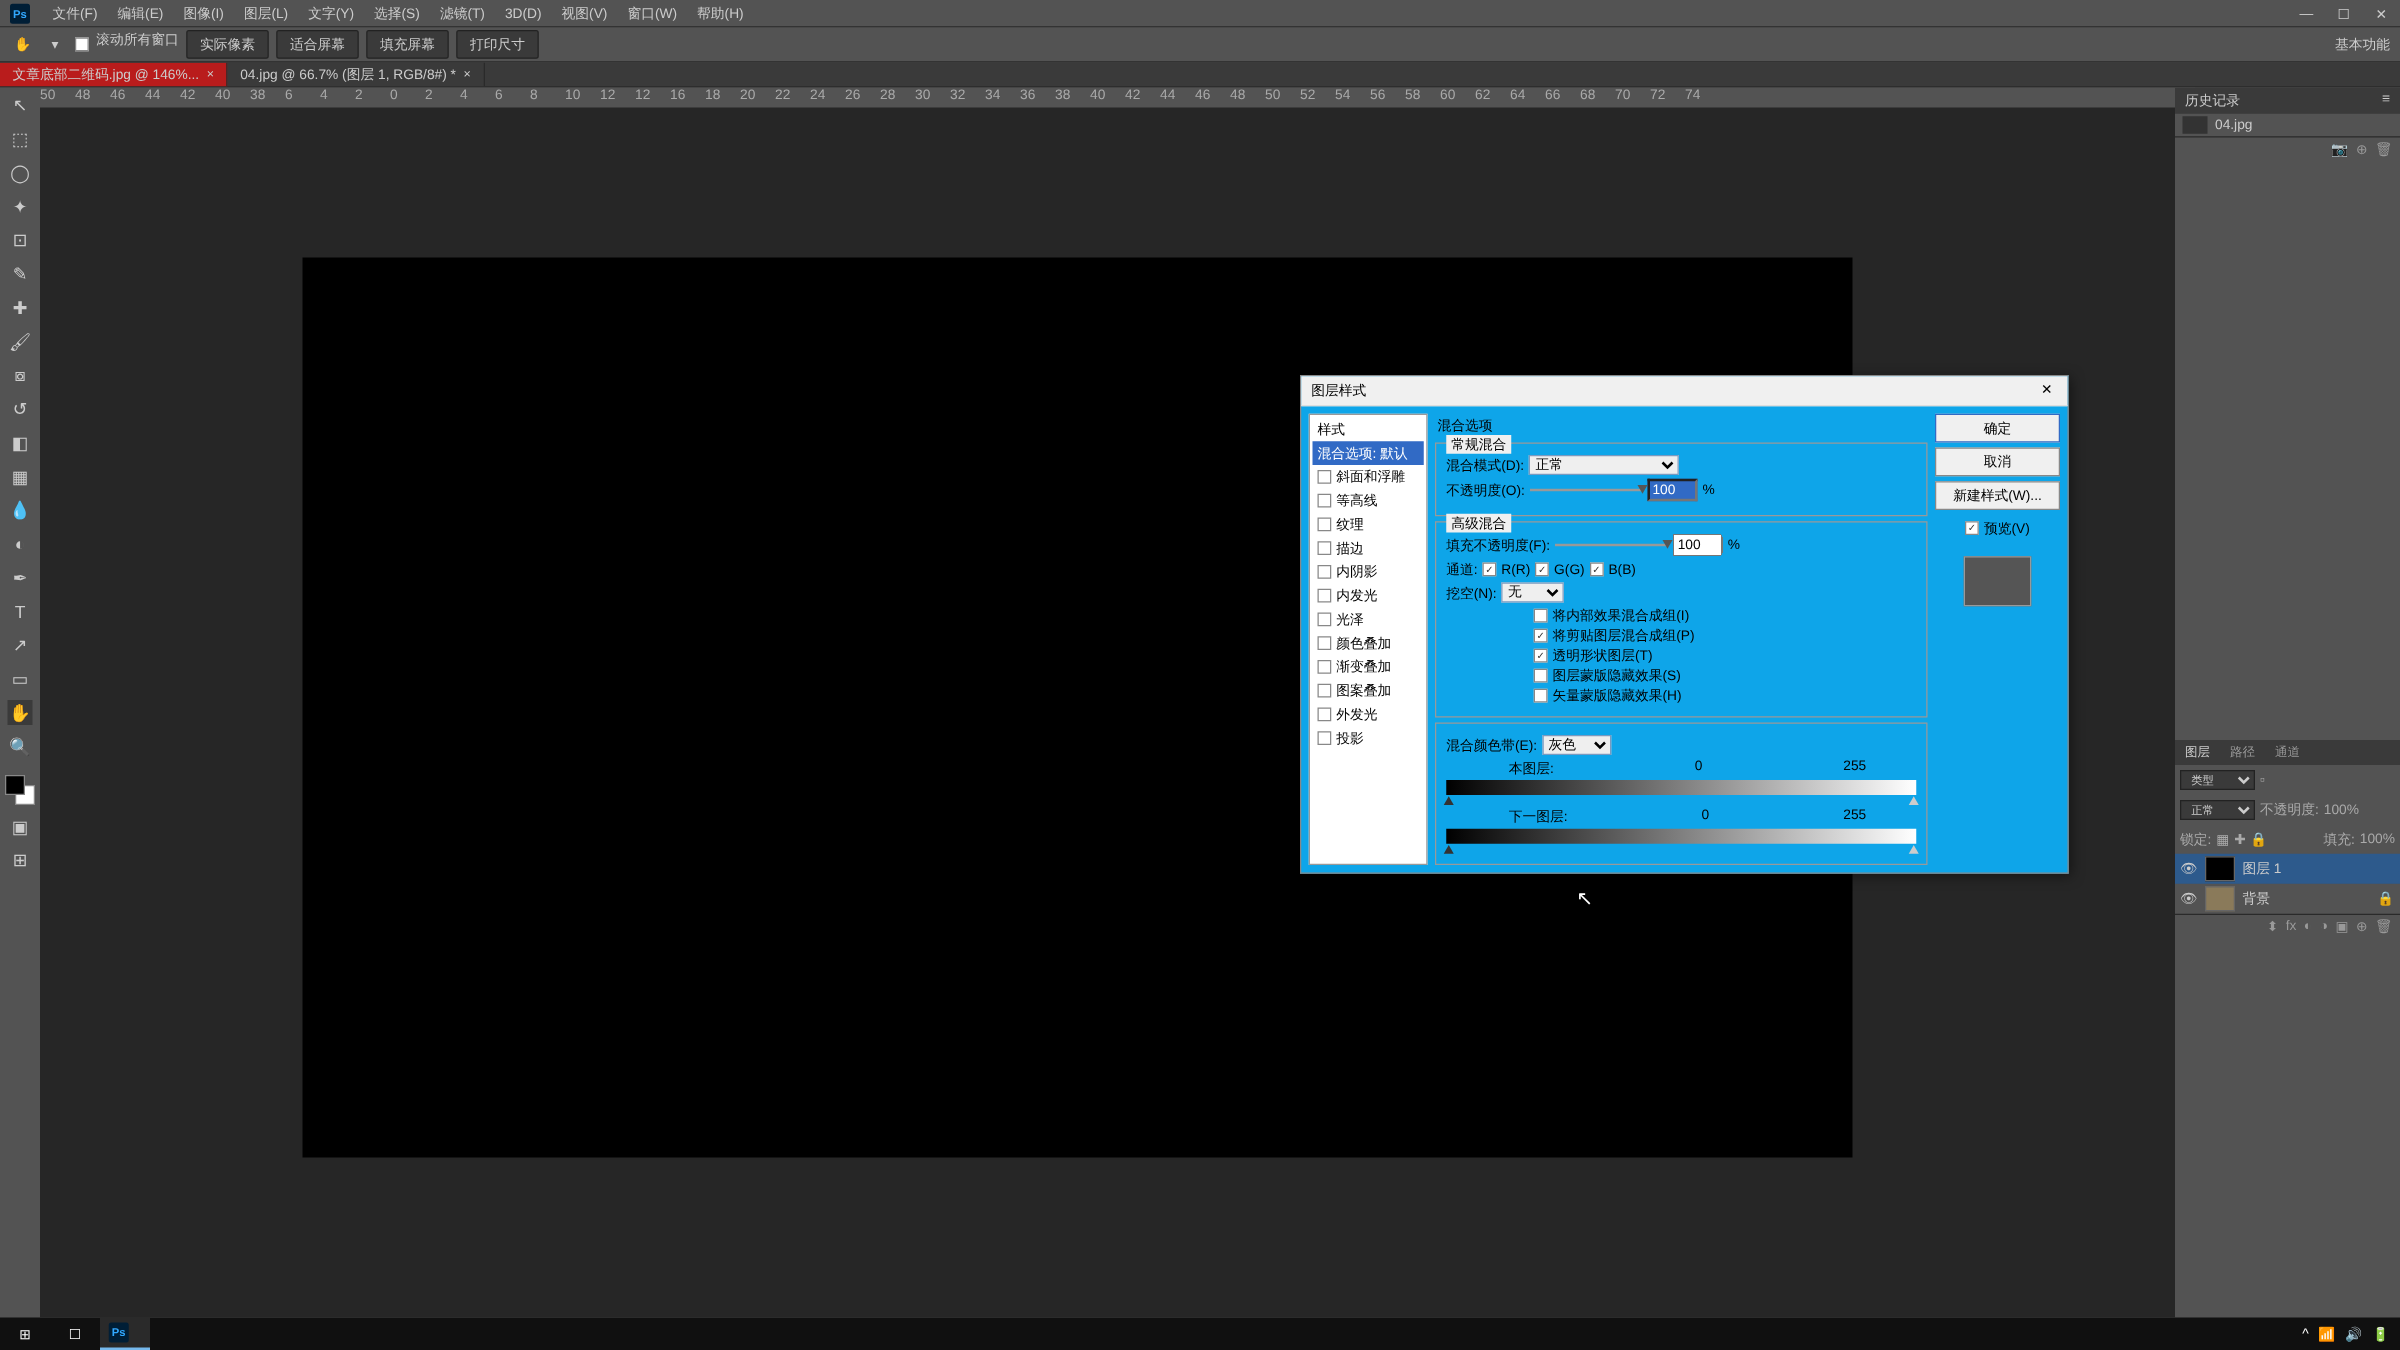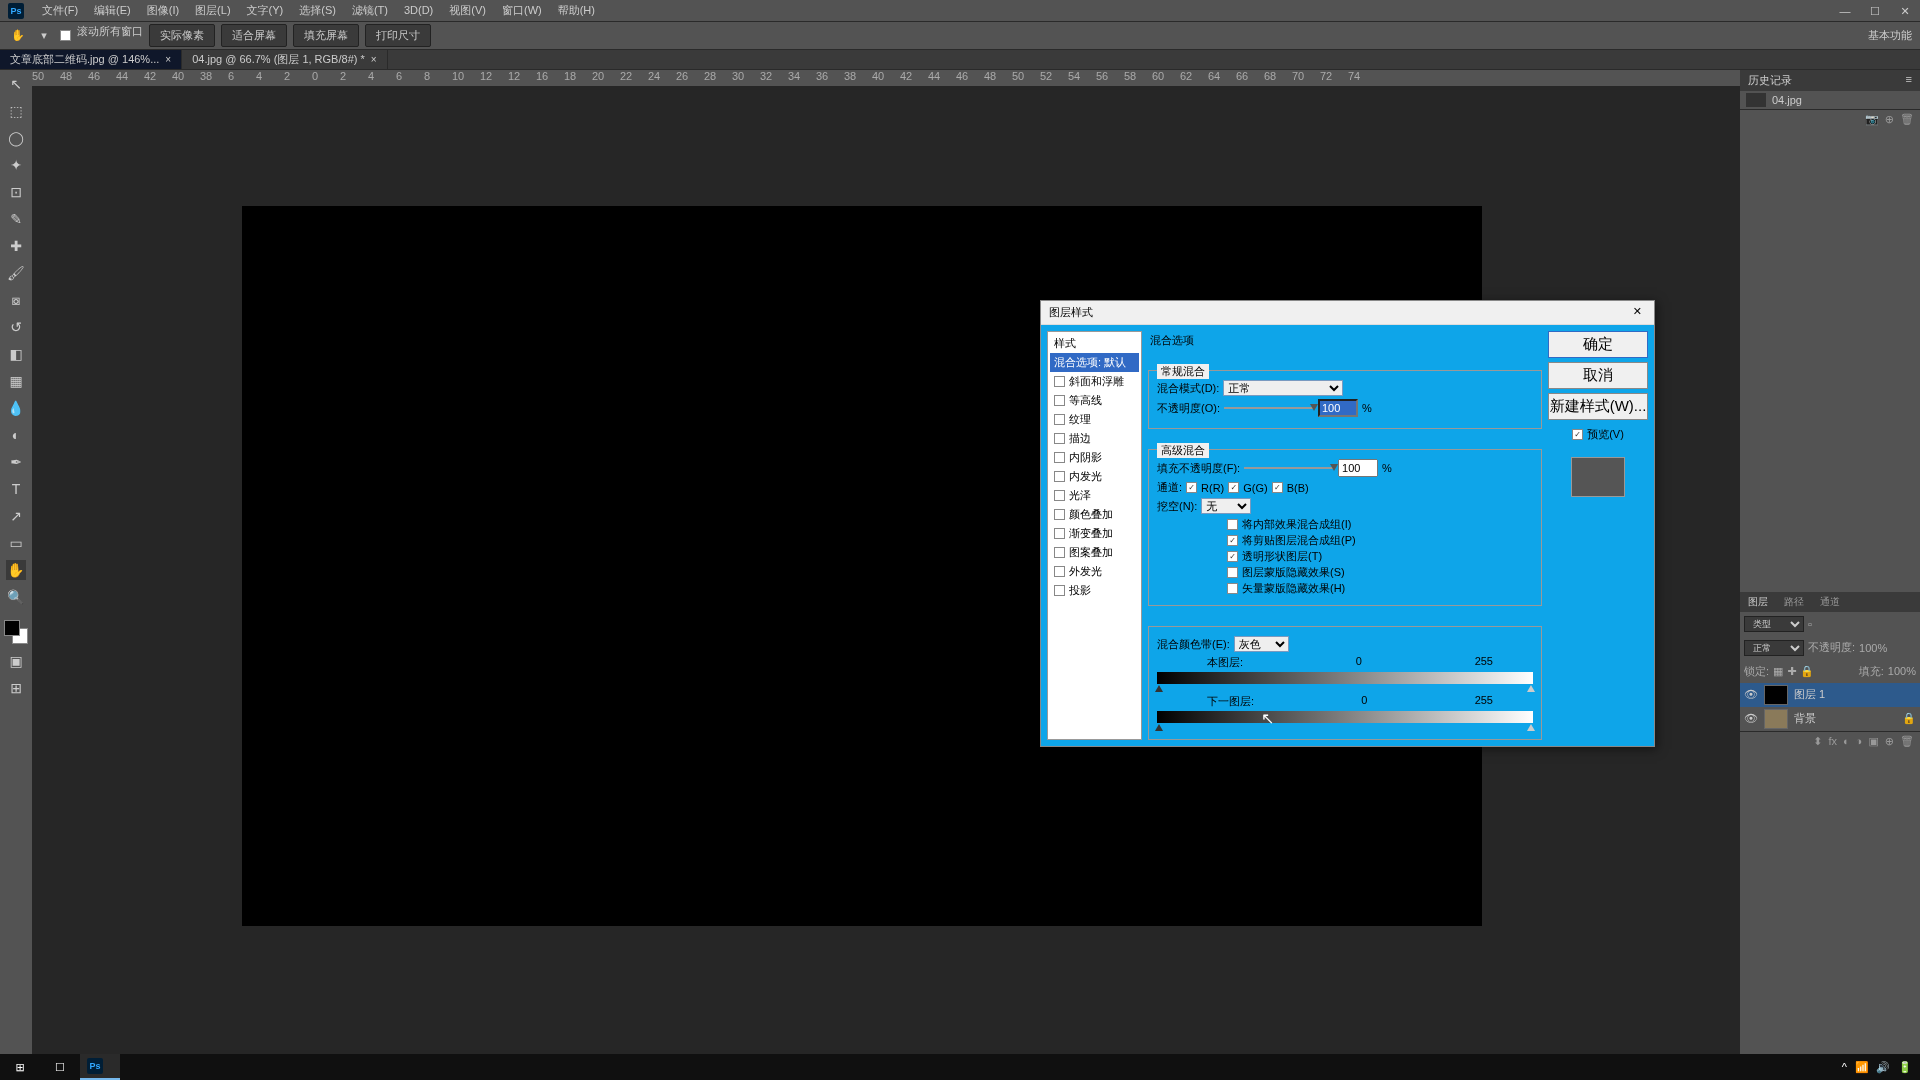--- a/index.html
+++ b/index.html
@@ -7,21 +7,21 @@
 .menubar{background:#535353;height:22px;display:flex;align-items:center;color:#ccc;padding-left:8px;border-bottom:1px solid #2a2a2a}
 .ps-logo{width:16px;height:16px;background:#001e36;color:#31a8ff;font-weight:bold;font-size:9px;display:flex;align-items:center;justify-content:center;margin-right:10px;border-radius:2px}
 .menu-item{padding:3px 8px;cursor:pointer}
 .window-ctrls{position:absolute;right:0;top:0;display:flex;height:22px}
 .window-btn{width:30px;display:flex;align-items:center;justify-content:center;color:#ccc}
 .optbar{background:#535353;height:28px;display:flex;align-items:center;padding-left:8px;border-bottom:1px solid #2a2a2a;gap:6px;position:relative}
 .hand-icon{width:20px;height:20px;display:flex;align-items:center;justify-content:center;color:#ccc}
 .opt-btn{background:#3a3a3a;color:#ccc;padding:3px 10px;border:1px solid #222;border-radius:2px}
 .opt-right{margin-left:auto;margin-right:8px;color:#ccc}
 .tabs{background:#3a3a3a;height:20px;display:flex;border-bottom:1px solid #2a2a2a}
-.tab{background:#0f172a;color:#ccc;padding:2px 10px;display:flex;align-items:center;gap:6px;border-right:1px solid #2a2a2a;font-size:10px}
+.tab{background:#b91c1c;color:#ccc;padding:2px 10px;display:flex;align-items:center;gap:6px;border-right:1px solid #2a2a2a;font-size:10px}
 .tab.active{background:#3a3a3a}
 .tab-close{font-size:10px}
 .ruler-h{position:absolute;left:32px;top:70px;right:164px;height:16px;background:#535353;color:#aaa;font-size:8px;display:flex;overflow:hidden}
 .ruler-h span{flex:0 0 28px;text-align:left}
 .toolbar{position:absolute;left:0;top:70px;width:32px;bottom:26px;background:#535353;display:flex;flex-direction:column;align-items:center;padding-top:4px;gap:7px}
 .tool{width:20px;height:20px;color:#ccc;display:flex;align-items:center;justify-content:center;font-size:14px}
 .tool.sel{background:#3a3a3a}
 .swatches{margin-top:6px;position:relative;width:24px;height:24px}
 .swatch-fg{position:absolute;width:16px;height:16px;background:#000;border:1px solid #888;left:0;top:0;z-index:1}
 .swatch-bg{position:absolute;width:16px;height:16px;background:#fff;border:1px solid #888;right:0;bottom:0}
@@ -49,40 +49,40 @@
 .panel-footer span{font-size:11px}
 .dialog{position:absolute;left:1040px;top:300px;width:615px;background:#0ea5e9;border:1px solid #888;box-shadow:2px 2px 10px rgba(0,0,0,.5)}
 .dlg-title{background:#f0f0f0;padding:4px 8px;font-size:11px;display:flex;justify-content:space-between;border-bottom:1px solid #ddd}
 .dlg-close{cursor:pointer;padding:0 4px}
 .dlg-body{display:flex;padding:6px;gap:6px}
 .styles-list{width:95px;border:1px solid #999;background:#fff;padding:2px}
 .style-hdr{padding:2px 4px;font-size:11px}
 .style-item{padding:2px 4px;font-size:11px;display:flex;gap:4px;align-items:center}
 .style-item.sel{background:#316ac5;color:#fff}
 .style-check{width:11px;height:11px;border:1px solid #888;background:#fff;font-size:8px;text-align:center;line-height:9px}
-.middle-col{flex:1;display:flex;flex-direction:column;gap:20px}
+.middle-col{flex:1;display:flex;flex-direction:column;gap:4px}
 .fieldset{border:1px solid #999;padding:6px 8px 8px;position:relative}
 .fs-title{position:absolute;top:-7px;left:8px;background:#f0f0f0;padding:0 4px;font-size:11px}
 .frow{display:flex;align-items:center;gap:4px;margin:3px 0;font-size:11px;}
 .frow label{text-align:right}
 .frow select,.frow input[type=text]{font-size:11px;border:1px solid #7a9ac0}
 .frow select{width:120px}
 .slider{width:90px;height:2px;background:#999;position:relative}
 .slider-thumb{position:absolute;right:-4px;top:-3px;width:0;height:0;border-left:4px solid transparent;border-right:4px solid transparent;border-top:7px solid #555}
 .num-input{width:40px;text-align:left;padding:1px 2px}
 .num-input.hl{background:#316ac5;color:#fff}
 .chk-row{display:flex;align-items:center;gap:4px;font-size:11px;margin:1px 0;padding-left:70px}
 .chk{width:11px;height:11px;border:1px solid #888;background:#fff;font-size:8px;text-align:center;line-height:9px;color:#333}
 .blend-section{border:1px solid #999;padding:6px 8px}
 .gradient-bar{height:12px;background:linear-gradient(to right,#000,#fff);position:relative;margin:2px 0 10px}
 .gradient-bar::before{content:'';position:absolute;left:-2px;bottom:-8px;width:0;height:0;border-left:4px solid transparent;border-right:4px solid transparent;border-bottom:7px solid #333}
 .gradient-bar::after{content:'';position:absolute;right:-2px;bottom:-8px;width:0;height:0;border-left:4px solid transparent;border-right:4px solid transparent;border-bottom:7px solid #ccc}
 .blend-labels{display:flex;justify-content:space-between;font-size:11px;padding:0 40px 0 50px}
 .right-col{width:100px;display:flex;flex-direction:column;gap:4px;align-items:stretch}
-.dlg-btn{border:1px solid #888;background:#f0f0f0;padding:3px 0;font-size:15px;text-align:center}
+.dlg-btn{border:1px solid #888;background:#f0f0f0;padding:3px 0;font-size:11px;text-align:center}
 .dlg-btn.primary{border:1px solid #316ac5}
 .preview-box{width:54px;height:40px;background:#555;margin:8px auto;border:1px solid #999}
 .cursor{position:absolute;left:1261px;top:709px;font-size:16px;color:#fff;z-index:100;pointer-events:none}
 .taskbar{position:absolute;bottom:0;left:0;right:0;height:26px;background:#101010;display:flex;align-items:center}
 .task-icon{width:40px;height:26px;display:flex;align-items:center;justify-content:center;color:#fff}
 .task-icon.active{border-bottom:2px solid #76b9ed;background:#2a2a2a}
 .tray{margin-left:auto;display:flex;align-items:center;gap:8px;padding-right:8px;color:#fff;font-size:10px}
 </style>
 </head>
 <body>

